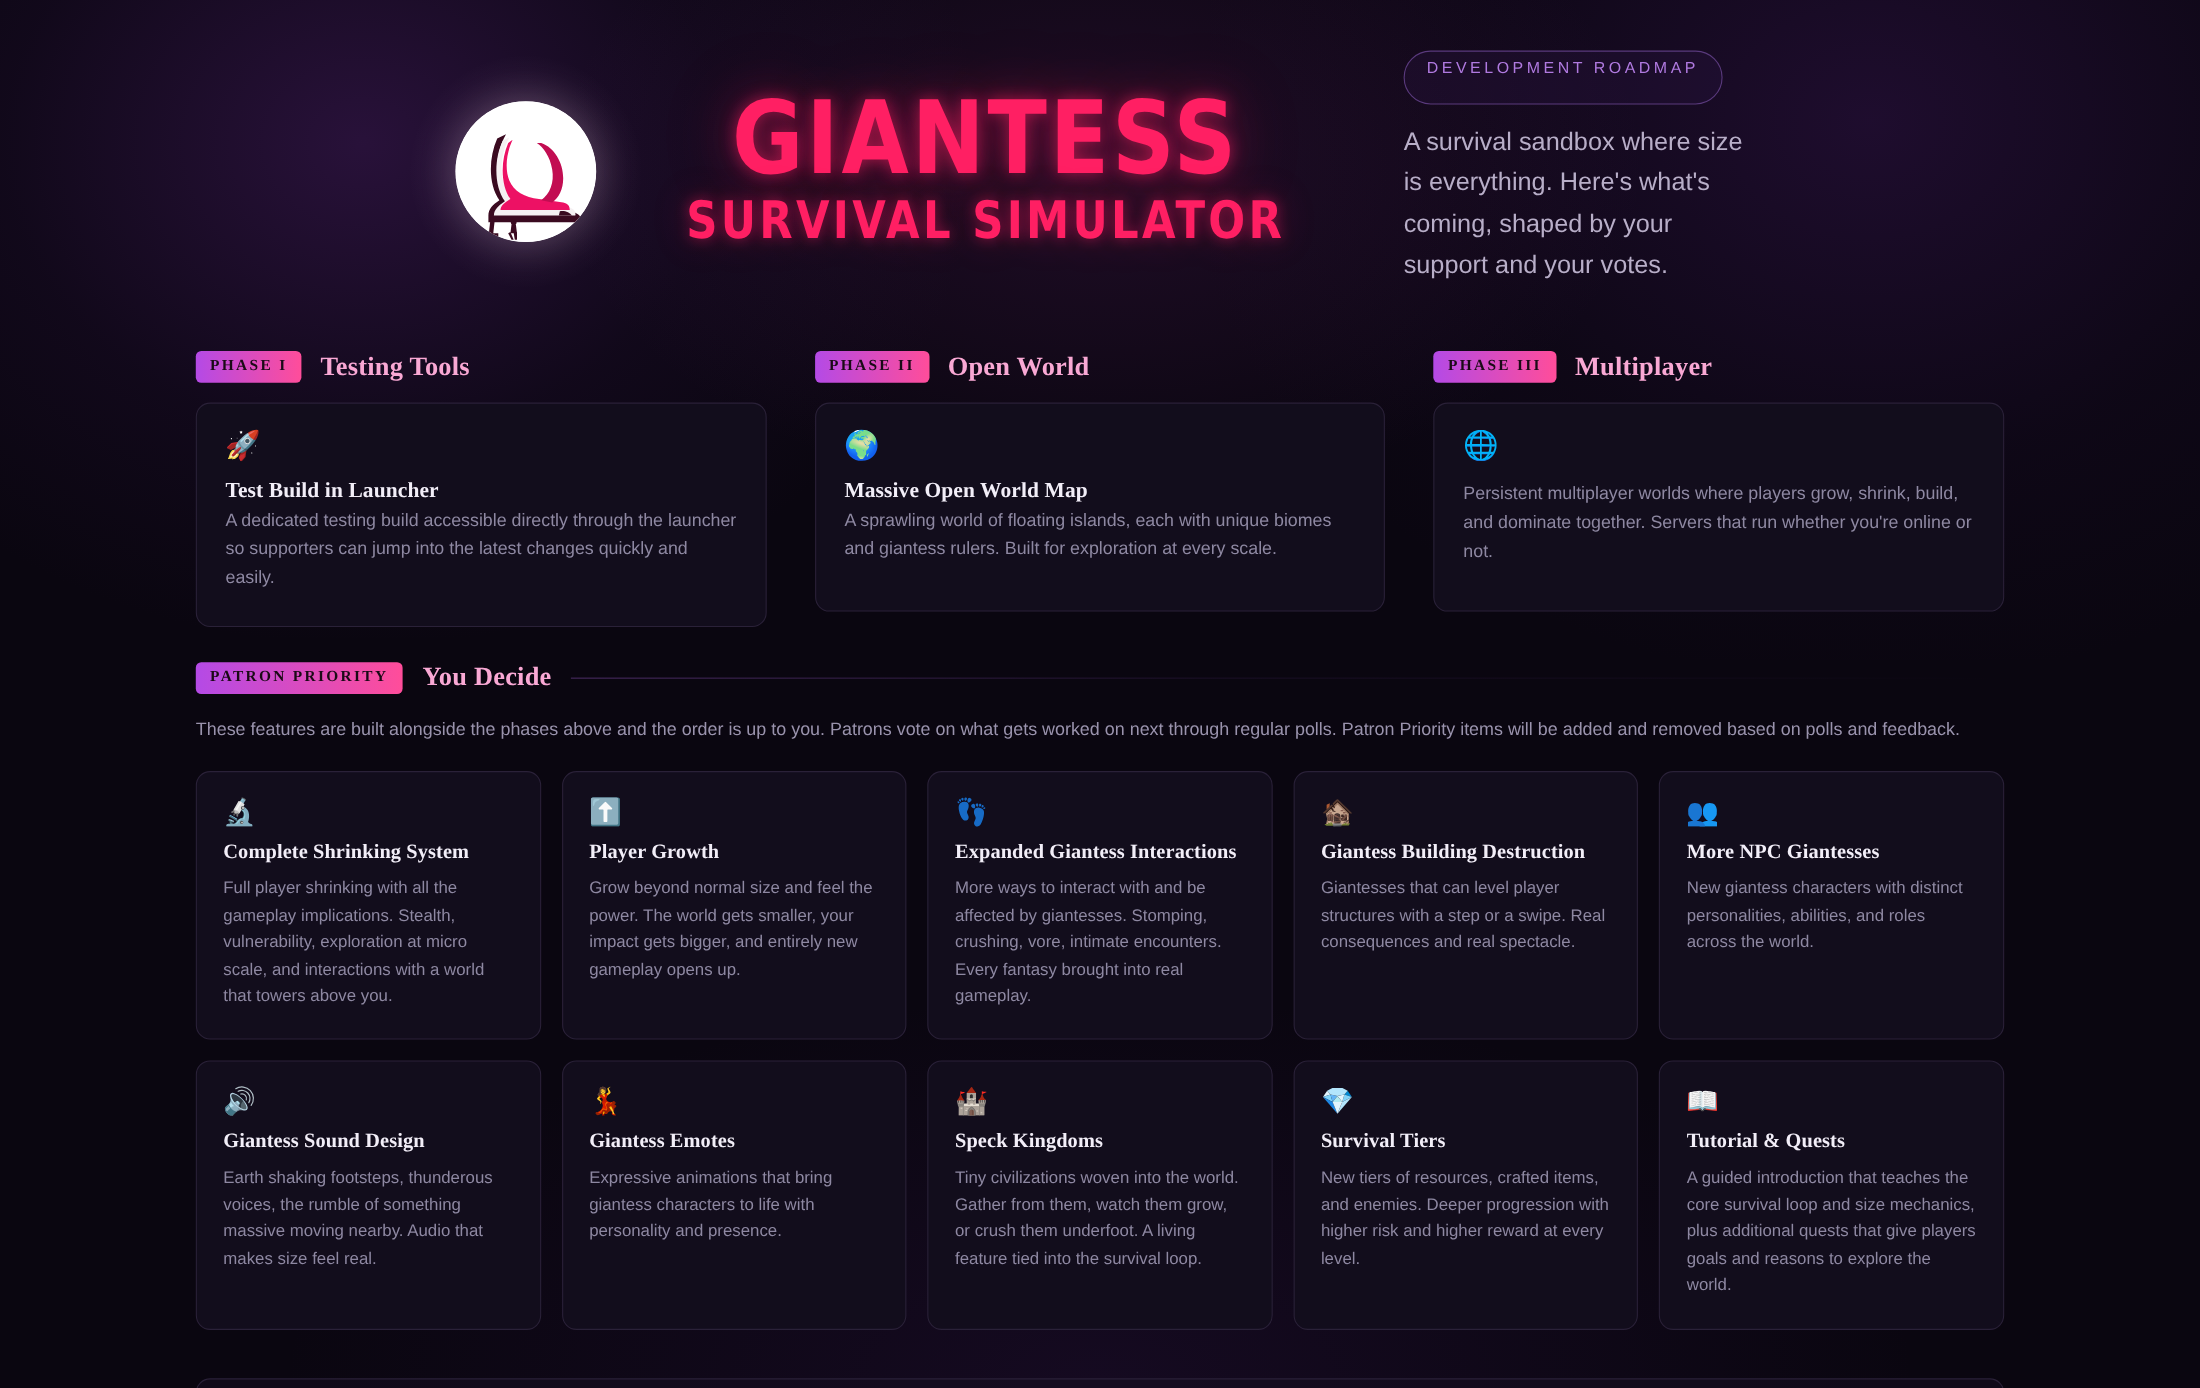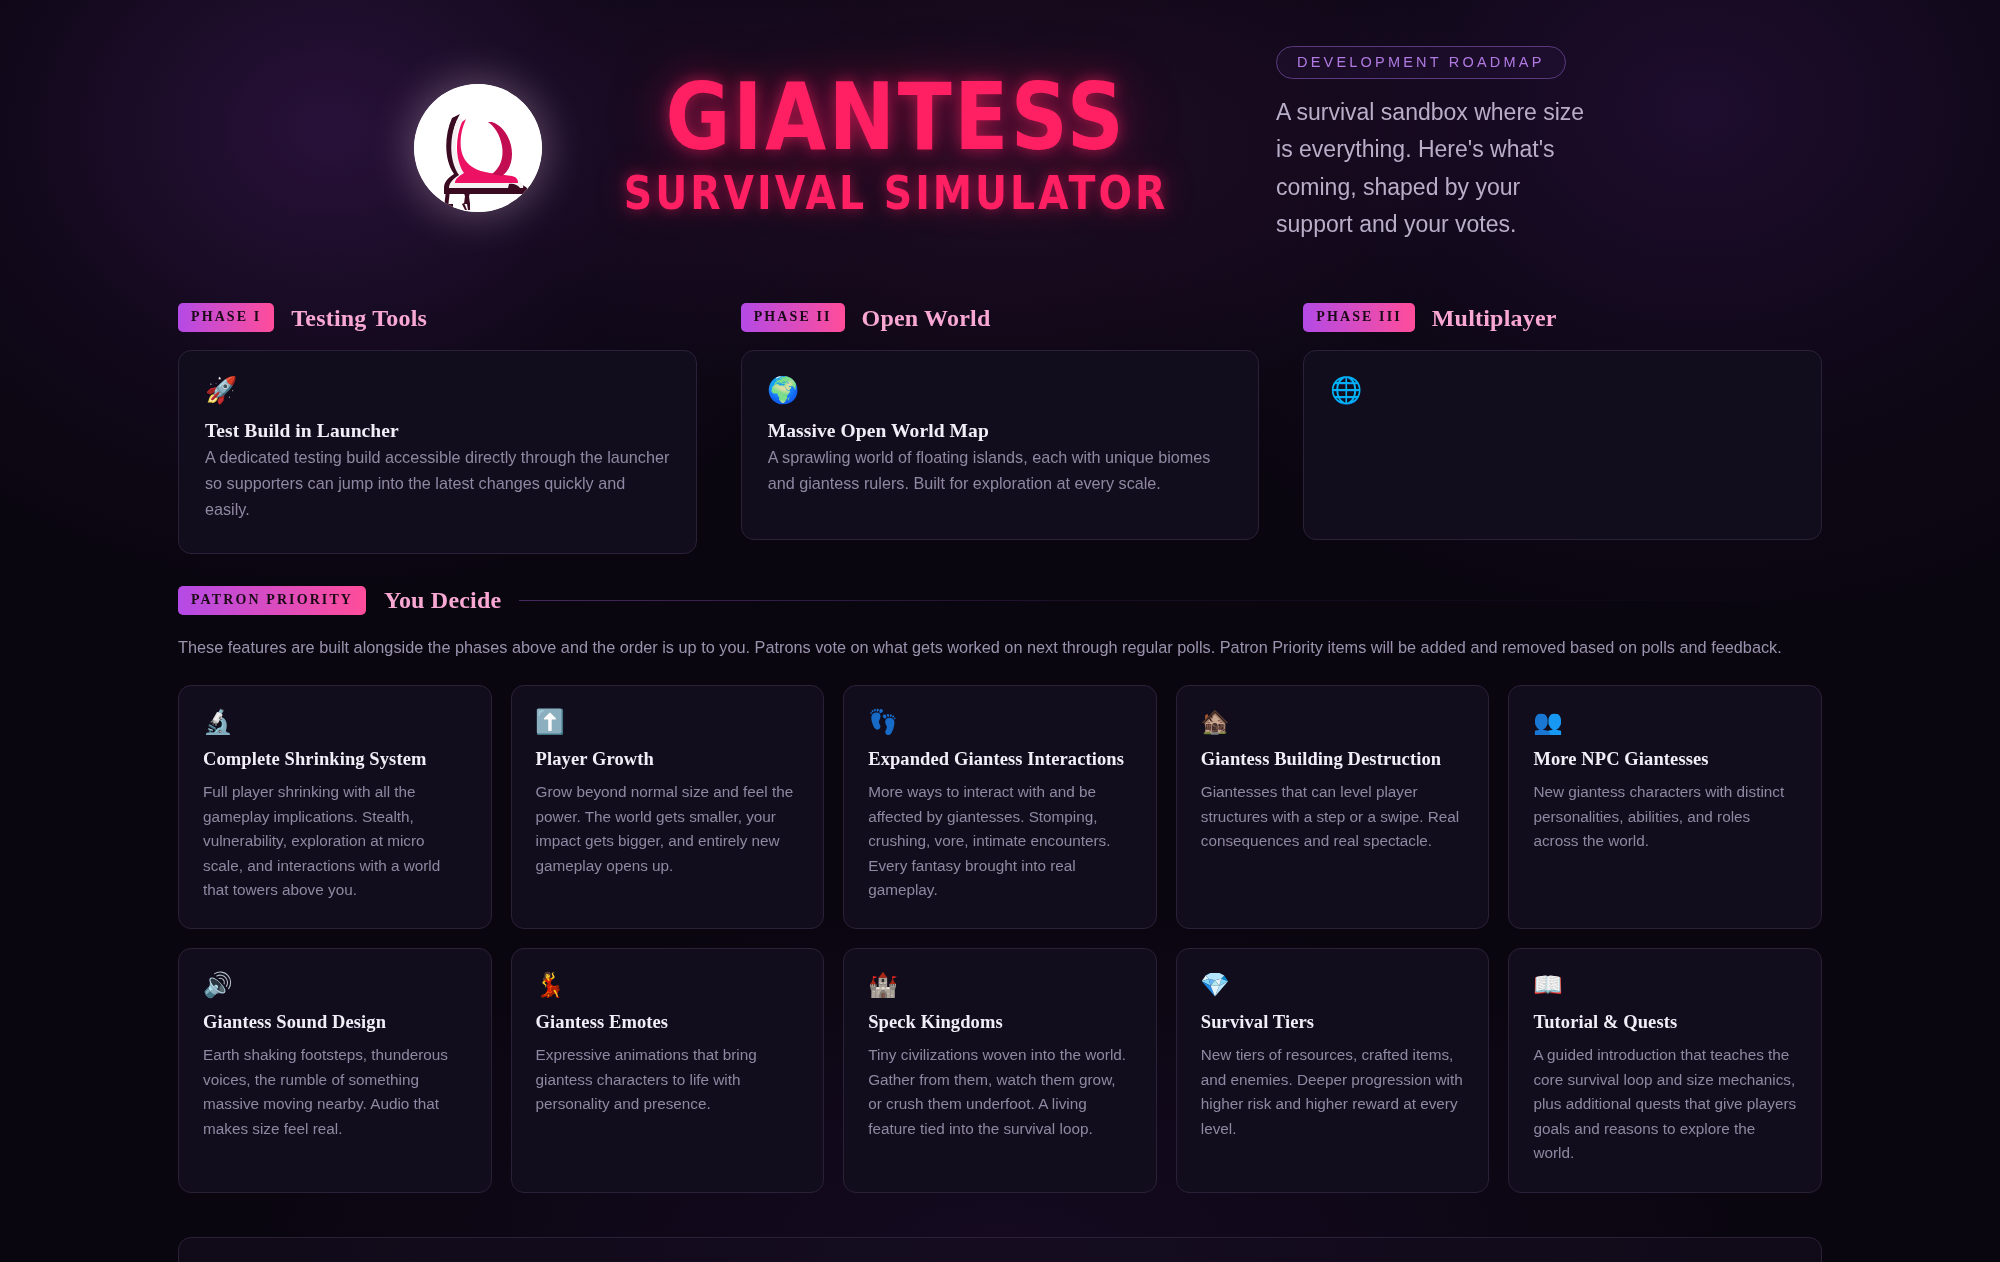--- a/index.html
+++ b/index.html
@@ -127,21 +127,21 @@
   .header-meta {
     flex: 0 0 auto;
     width: 310px;
     margin-left: 26px;
     margin-top: -6px;
   }
   .roadmap-pill {
     display: inline-block;
     border: 1px solid #5a3a7d;
     border-radius: 999px;
-    padding: 7px 20px 8px;
+    padding: 7px 20px 24px;
     font-size: 14.5px;
     letter-spacing: 3.2px;
     color: #b07ae0;
     background: rgba(40,20,62,0.35);
     white-space: nowrap;
   }
   .header-desc {
     margin-top: 15px;
     font-size: 23px;
     line-height: 1.62;
@@ -333,20 +333,21 @@
       </div>
     </div>
 
     <div>
       <div class="phase-head">
         <span class="badge">PHASE III</span>
         <span class="phase-title">Multiplayer</span>
       </div>
       <div class="card phase-card">
         <span class="card-icon">🌐</span>
+        <div class="card-desc">Persistent multiplayer worlds where players grow, shrink, build, and dominate together. Servers that run whether you're online or not.</div>
       </div>
     </div>
 
   </div>
 
   <div class="patron-section">
 
     <div class="patron-head">
       <span class="badge">PATRON PRIORITY</span>
       <span class="phase-title">You Decide</span>

